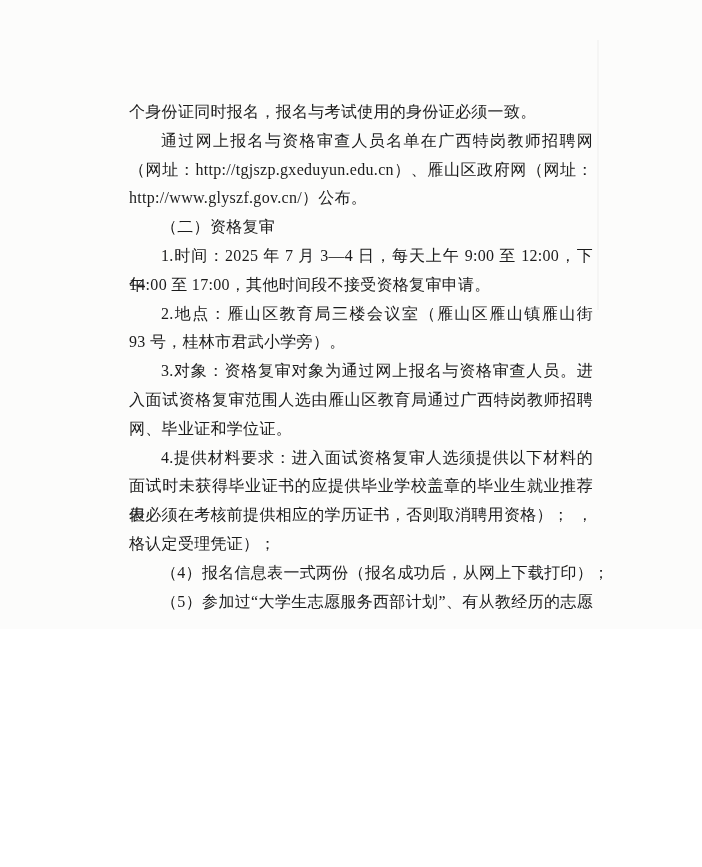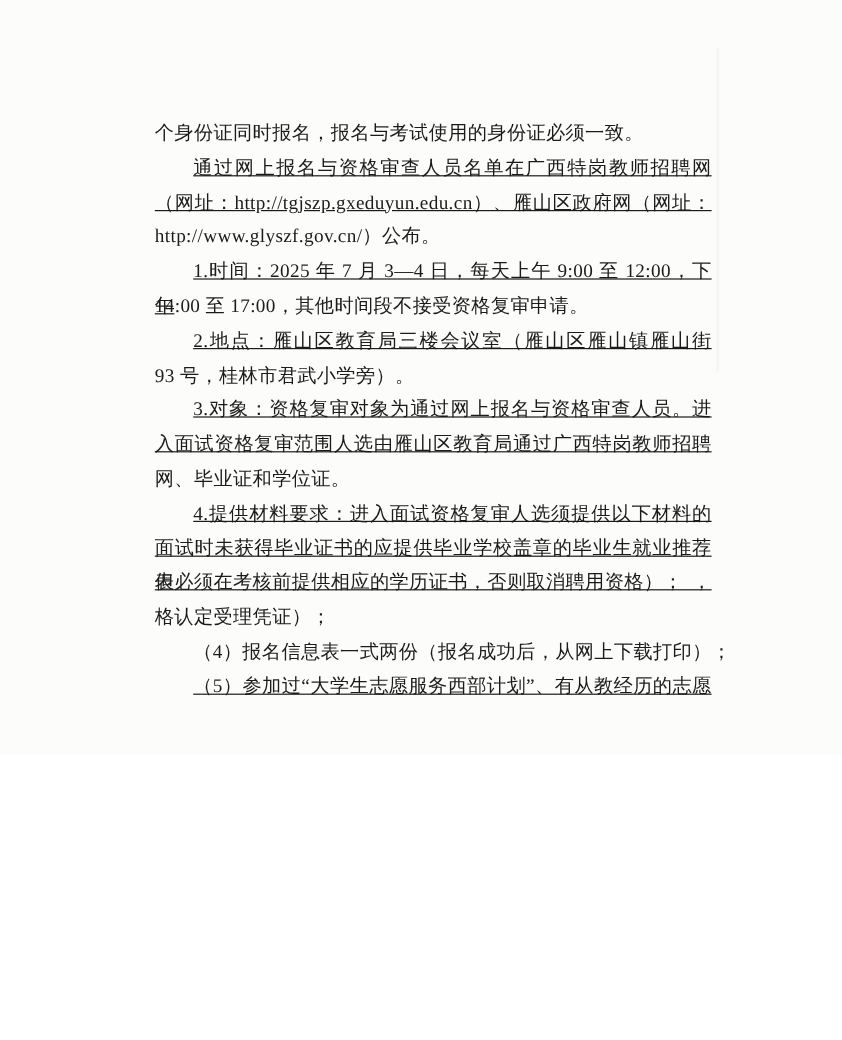--- a/index.html
+++ b/index.html
@@ -26,21 +26,20 @@
     letter-spacing: 0.3px;
   }
   .ln {
     white-space: nowrap;
     height: 28.8px;
   }
   .ln.justify {
     white-space: normal;
     text-align: justify;
     text-align-last: justify;
-    text-decoration: underline;
   }
   .ln.indent {
     text-indent: 32px;
   }
   .page-number {
     position: absolute;
     left: 141px;
     top: 753px;
     height: 28.8px;
     line-height: 28.8px;
@@ -62,20 +61,21 @@
 <body>
 
 <div class="page">
   <div class="scan-streak"></div>
 
   <div class="text-block">
     <div class="ln">个身份证同时报名，报名与考试使用的身份证必须一致。</div>
     <div class="ln indent justify">通过网上报名与资格审查人员名单在广西特岗教师招聘网</div>
     <div class="ln justify">（网址：http://tgjszp.gxeduyun.edu.cn）、雁山区政府网（网址：</div>
     <div class="ln">http://www.glyszf.gov.cn/）公布。</div>
+    <div class="ln indent">（二）资格复审</div>
     <div class="ln indent justify">1.时间：2025 年 7 月 3—4 日，每天上午 9:00 至 12:00，下午</div>
     <div class="ln">14:00 至 17:00，其他时间段不接受资格复审申请。</div>
     <div class="ln indent justify">2.地点：雁山区教育局三楼会议室（雁山区雁山镇雁山街</div>
     <div class="ln">93 号，桂林市君武小学旁）。</div>
     <div class="ln indent justify">3.对象：资格复审对象为通过网上报名与资格审查人员。进</div>
     <div class="ln justify">入面试资格复审范围人选由雁山区教育局通过广西特岗教师招聘</div>
     <div class="ln">网、毕业证和学位证。</div>
     <div class="ln indent justify">4.提供材料要求：进入面试资格复审人选须提供以下材料的</div>
     <div class="ln justify">面试时未获得毕业证书的应提供毕业学校盖章的毕业生就业推荐表，</div>
     <div class="ln">但必须在考核前提供相应的学历证书，否则取消聘用资格）；</div>

